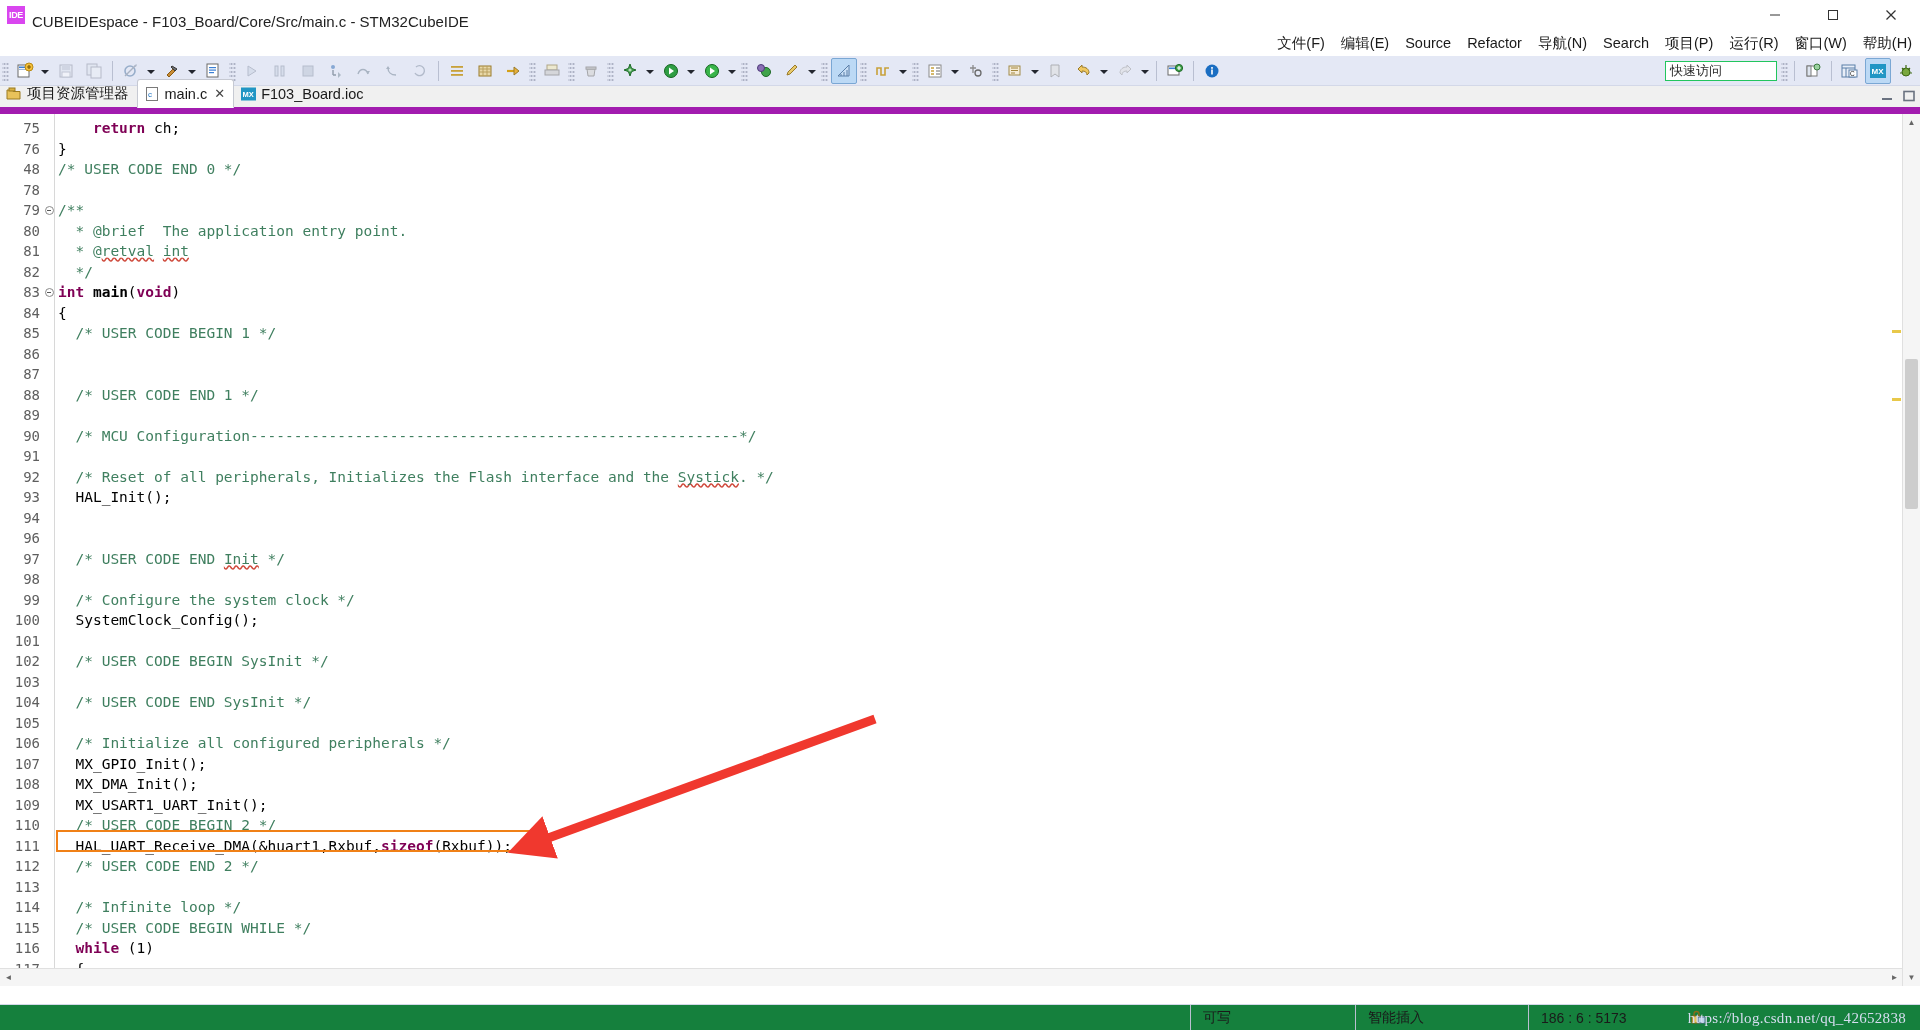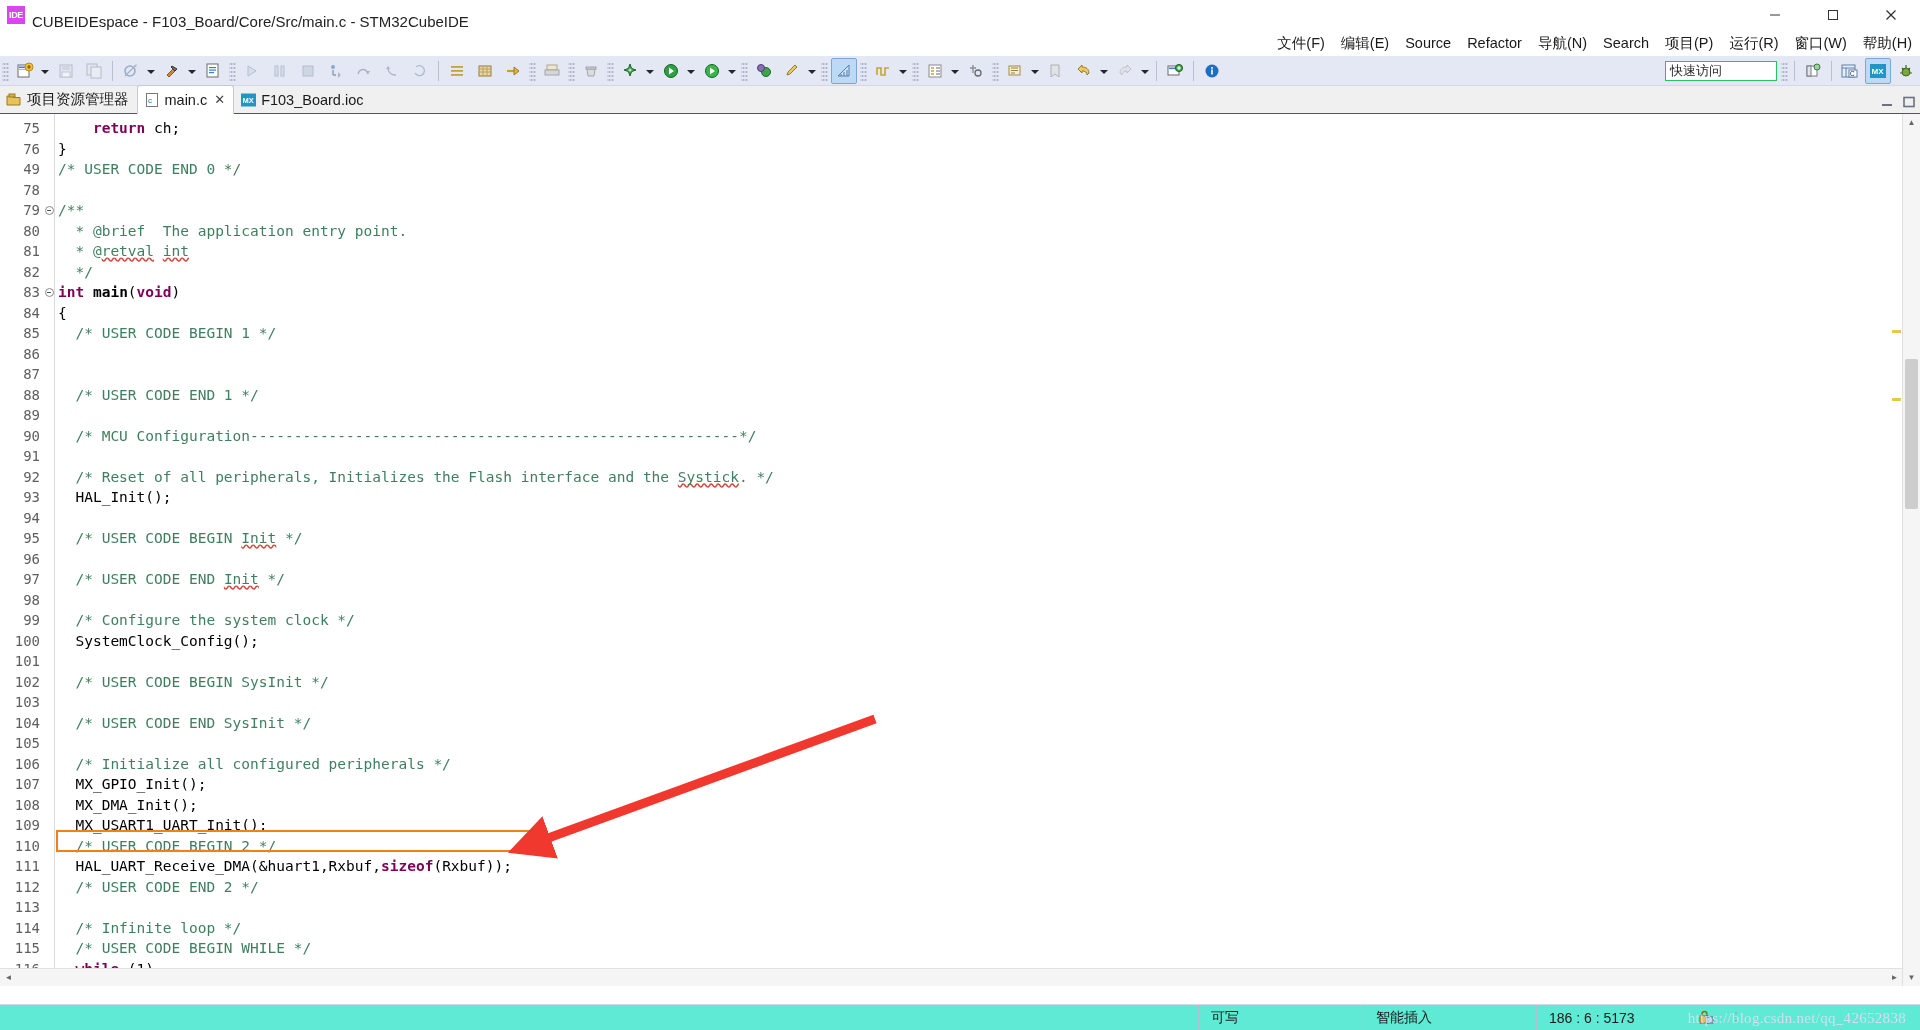--- a/index.html
+++ b/index.html
@@ -112,21 +112,21 @@
     padding-left: 4px;
     box-sizing: border-box;
     flex: none;
     margin-right: 2px;
   }
 
   
   .tabbar {
     position: absolute; left: 0; top: 86px; width: 1920px; height: 28px;
     background: #f0f0f0;
-    border-bottom: 1px solid #a21caf;
+    border-bottom: 7px solid #a21caf;
     display: flex; align-items: flex-end;
     box-sizing: border-box;
   }
   .tab {
     height: 27px;
     display: flex; align-items: center;
     padding: 0 8px 0 6px;
     font-size: 14.5px; color: #1a1a1a;
     white-space: nowrap;
     position: relative;
@@ -257,25 +257,25 @@
   .hscroll .arrow-l { left: 0; } .hscroll .arrow-r { right: 0; }
 
   
   .ruler-mark {
     position: absolute; right: 19px; width: 9px; height: 3px;
   }
 
   
   .statusbar {
     position: absolute; left: 0; bottom: 0; width: 1920px; height: 26px;
-    background: #5eead4;
+    background: #15803d;
     border-top: 1px solid #d3d8e8;
     display: flex; align-items: center;
     box-sizing: border-box;
-    font-size: 14px; color: #1a1a1a; padding-left: 8px;
+    font-size: 14px; color: #1a1a1a;
   }
   .sb-cell {
     height: 26px; display: flex; align-items: center;
     padding: 0 12px;
     border-left: 1px solid #b9bfd1;
     white-space: nowrap;
   }
   .sb-spacer { flex: 1 1 auto; }
   .watermark {
     position: absolute; right: 14px; bottom: 3px;
@@ -631,39 +631,38 @@
         </span>
       </div>
     </div>
 
   <div class="editor">
     <div class="gutter-bg"></div>
     <div class="gutter-border"></div>
     <div class="code-lines" id="code-lines">
         <div class="ln-row"><span class="ln-num">75</span><span class="ln-fold"></span><span class="ln-code"><span class="c-txt">    </span><span class="c-kw">return</span><span class="c-txt"> ch;</span></span></div>
         <div class="ln-row"><span class="ln-num">76</span><span class="ln-fold"></span><span class="ln-code"><span class="c-txt">}</span></span></div>
-        <div class="ln-row"><span class="ln-num">49</span><span class="ln-fold"></span><span class="ln-code"><span class="c-com">/* USER CODE END 0 */</span></span></div>
+        <div class="ln-row"><span class="ln-num">48</span><span class="ln-fold"></span><span class="ln-code"><span class="c-com">/* USER CODE END 0 */</span></span></div>
         <div class="ln-row"><span class="ln-num">78</span><span class="ln-fold"></span><span class="ln-code"><span class="c-txt"></span></span></div>
         <div class="ln-row"><span class="ln-num">79</span><span class="ln-fold"><span class="fold-box"></span></span><span class="ln-code"><span class="c-com">/**</span></span></div>
         <div class="ln-row"><span class="ln-num">80</span><span class="ln-fold"></span><span class="ln-code"><span class="c-com">  * @brief  The application entry point.</span></span></div>
         <div class="ln-row"><span class="ln-num">81</span><span class="ln-fold"></span><span class="ln-code"><span class="c-com">  * @</span><span class="c-com spell">retval</span><span class="c-com"> </span><span class="c-com spell">int</span></span></div>
         <div class="ln-row"><span class="ln-num">82</span><span class="ln-fold"></span><span class="ln-code"><span class="c-com">  */</span></span></div>
         <div class="ln-row"><span class="ln-num">83</span><span class="ln-fold"><span class="fold-box"></span></span><span class="ln-code"><span class="c-kw">int</span><span class="c-txt"> </span><span class="c-txt" style="font-weight: bold;">main</span><span class="c-txt">(</span><span class="c-kw">void</span><span class="c-txt">)</span></span></div>
         <div class="ln-row"><span class="ln-num">84</span><span class="ln-fold"></span><span class="ln-code"><span class="c-txt">{</span></span></div>
         <div class="ln-row"><span class="ln-num">85</span><span class="ln-fold"></span><span class="ln-code"><span class="c-com">  /* USER CODE BEGIN 1 */</span></span></div>
         <div class="ln-row"><span class="ln-num">86</span><span class="ln-fold"></span><span class="ln-code"><span class="c-txt"></span></span></div>
         <div class="ln-row"><span class="ln-num">87</span><span class="ln-fold"></span><span class="ln-code"><span class="c-txt"></span></span></div>
         <div class="ln-row"><span class="ln-num">88</span><span class="ln-fold"></span><span class="ln-code"><span class="c-com">  /* USER CODE END 1 */</span></span></div>
         <div class="ln-row"><span class="ln-num">89</span><span class="ln-fold"></span><span class="ln-code"><span class="c-txt"></span></span></div>
         <div class="ln-row"><span class="ln-num">90</span><span class="ln-fold"></span><span class="ln-code"><span class="c-com">  /* MCU Configuration--------------------------------------------------------*/</span></span></div>
         <div class="ln-row"><span class="ln-num">91</span><span class="ln-fold"></span><span class="ln-code"><span class="c-txt"></span></span></div>
         <div class="ln-row"><span class="ln-num">92</span><span class="ln-fold"></span><span class="ln-code"><span class="c-com">  /* Reset of all peripherals, Initializes the Flash interface and the </span><span class="c-com spell">Systick</span><span class="c-com">. */</span></span></div>
         <div class="ln-row"><span class="ln-num">93</span><span class="ln-fold"></span><span class="ln-code"><span class="c-txt">  HAL_Init();</span></span></div>
         <div class="ln-row"><span class="ln-num">94</span><span class="ln-fold"></span><span class="ln-code"><span class="c-txt"></span></span></div>
-        <div class="ln-row"><span class="ln-num">95</span><span class="ln-fold"></span><span class="ln-code"><span class="c-com">  /* USER CODE BEGIN </span><span class="c-com spell">Init</span><span class="c-com"> */</span></span></div>
         <div class="ln-row"><span class="ln-num">96</span><span class="ln-fold"></span><span class="ln-code"><span class="c-txt"></span></span></div>
         <div class="ln-row"><span class="ln-num">97</span><span class="ln-fold"></span><span class="ln-code"><span class="c-com">  /* USER CODE END </span><span class="c-com spell">Init</span><span class="c-com"> */</span></span></div>
         <div class="ln-row"><span class="ln-num">98</span><span class="ln-fold"></span><span class="ln-code"><span class="c-txt"></span></span></div>
         <div class="ln-row"><span class="ln-num">99</span><span class="ln-fold"></span><span class="ln-code"><span class="c-com">  /* Configure the system clock */</span></span></div>
         <div class="ln-row"><span class="ln-num">100</span><span class="ln-fold"></span><span class="ln-code"><span class="c-txt">  SystemClock_Config();</span></span></div>
         <div class="ln-row"><span class="ln-num">101</span><span class="ln-fold"></span><span class="ln-code"><span class="c-txt"></span></span></div>
         <div class="ln-row"><span class="ln-num">102</span><span class="ln-fold"></span><span class="ln-code"><span class="c-com">  /* USER CODE BEGIN SysInit */</span></span></div>
         <div class="ln-row"><span class="ln-num">103</span><span class="ln-fold"></span><span class="ln-code"><span class="c-txt"></span></span></div>
         <div class="ln-row"><span class="ln-num">104</span><span class="ln-fold"></span><span class="ln-code"><span class="c-com">  /* USER CODE END SysInit */</span></span></div>
         <div class="ln-row"><span class="ln-num">105</span><span class="ln-fold"></span><span class="ln-code"><span class="c-txt"></span></span></div>

